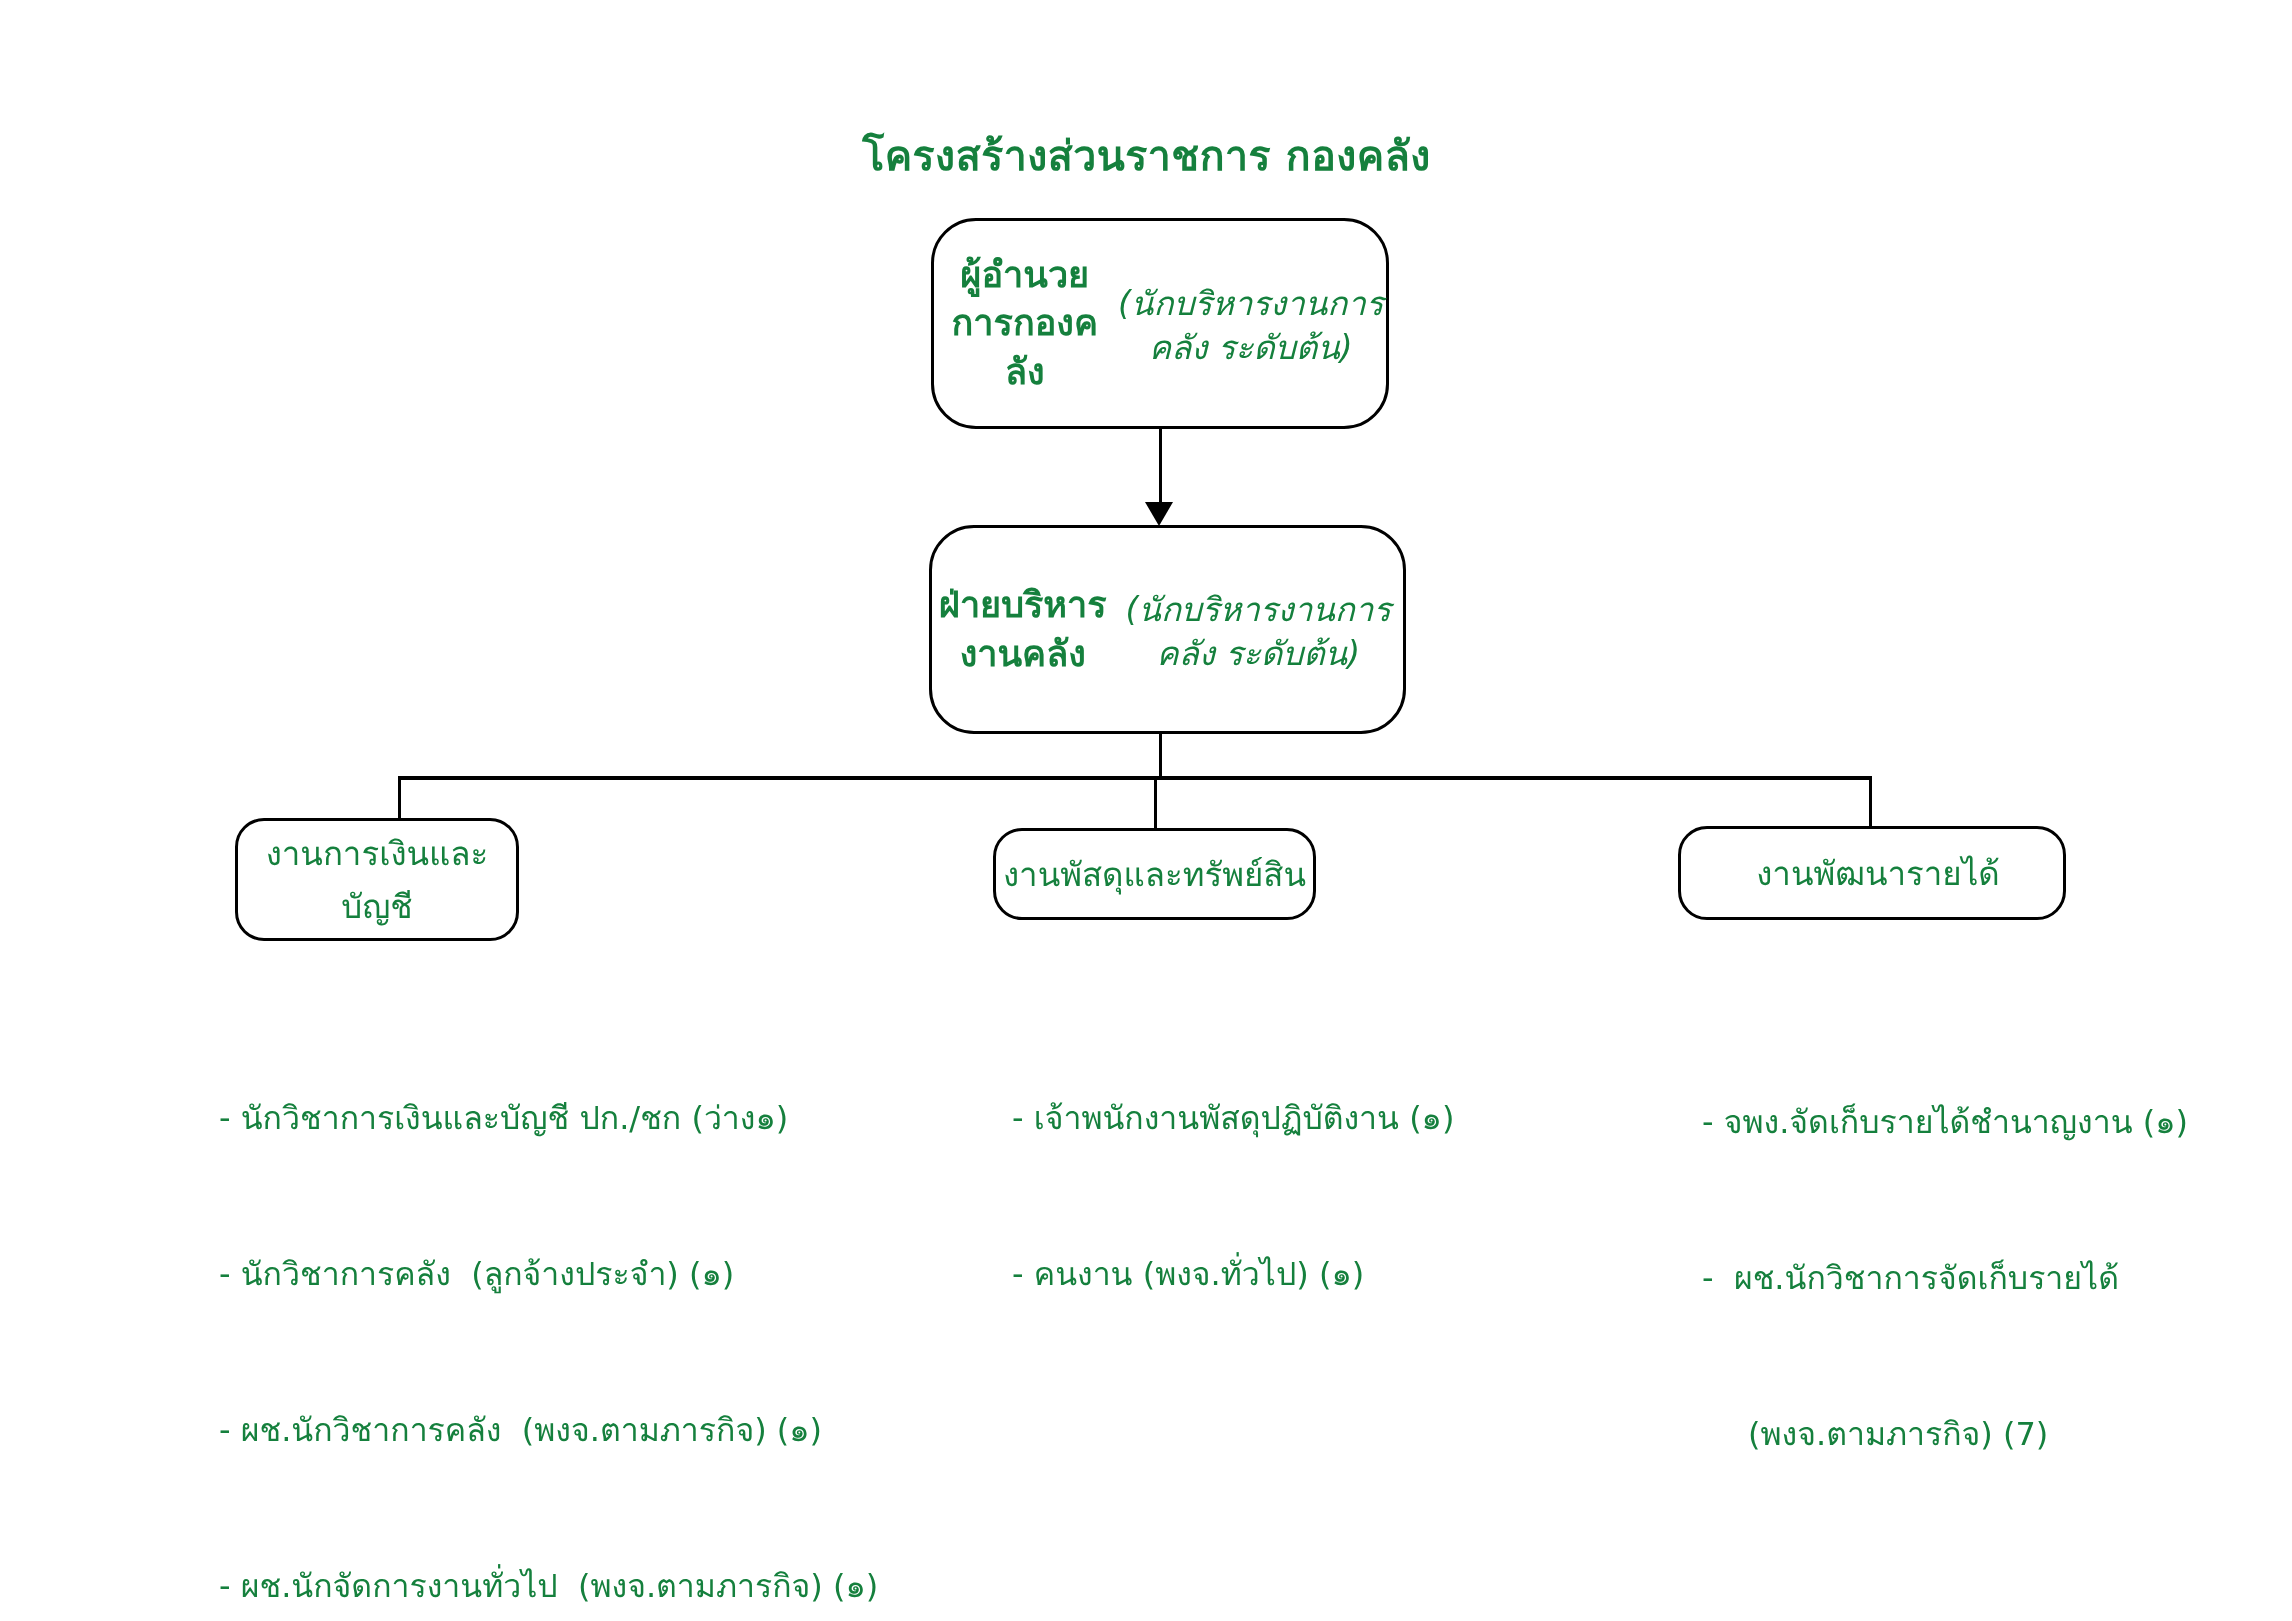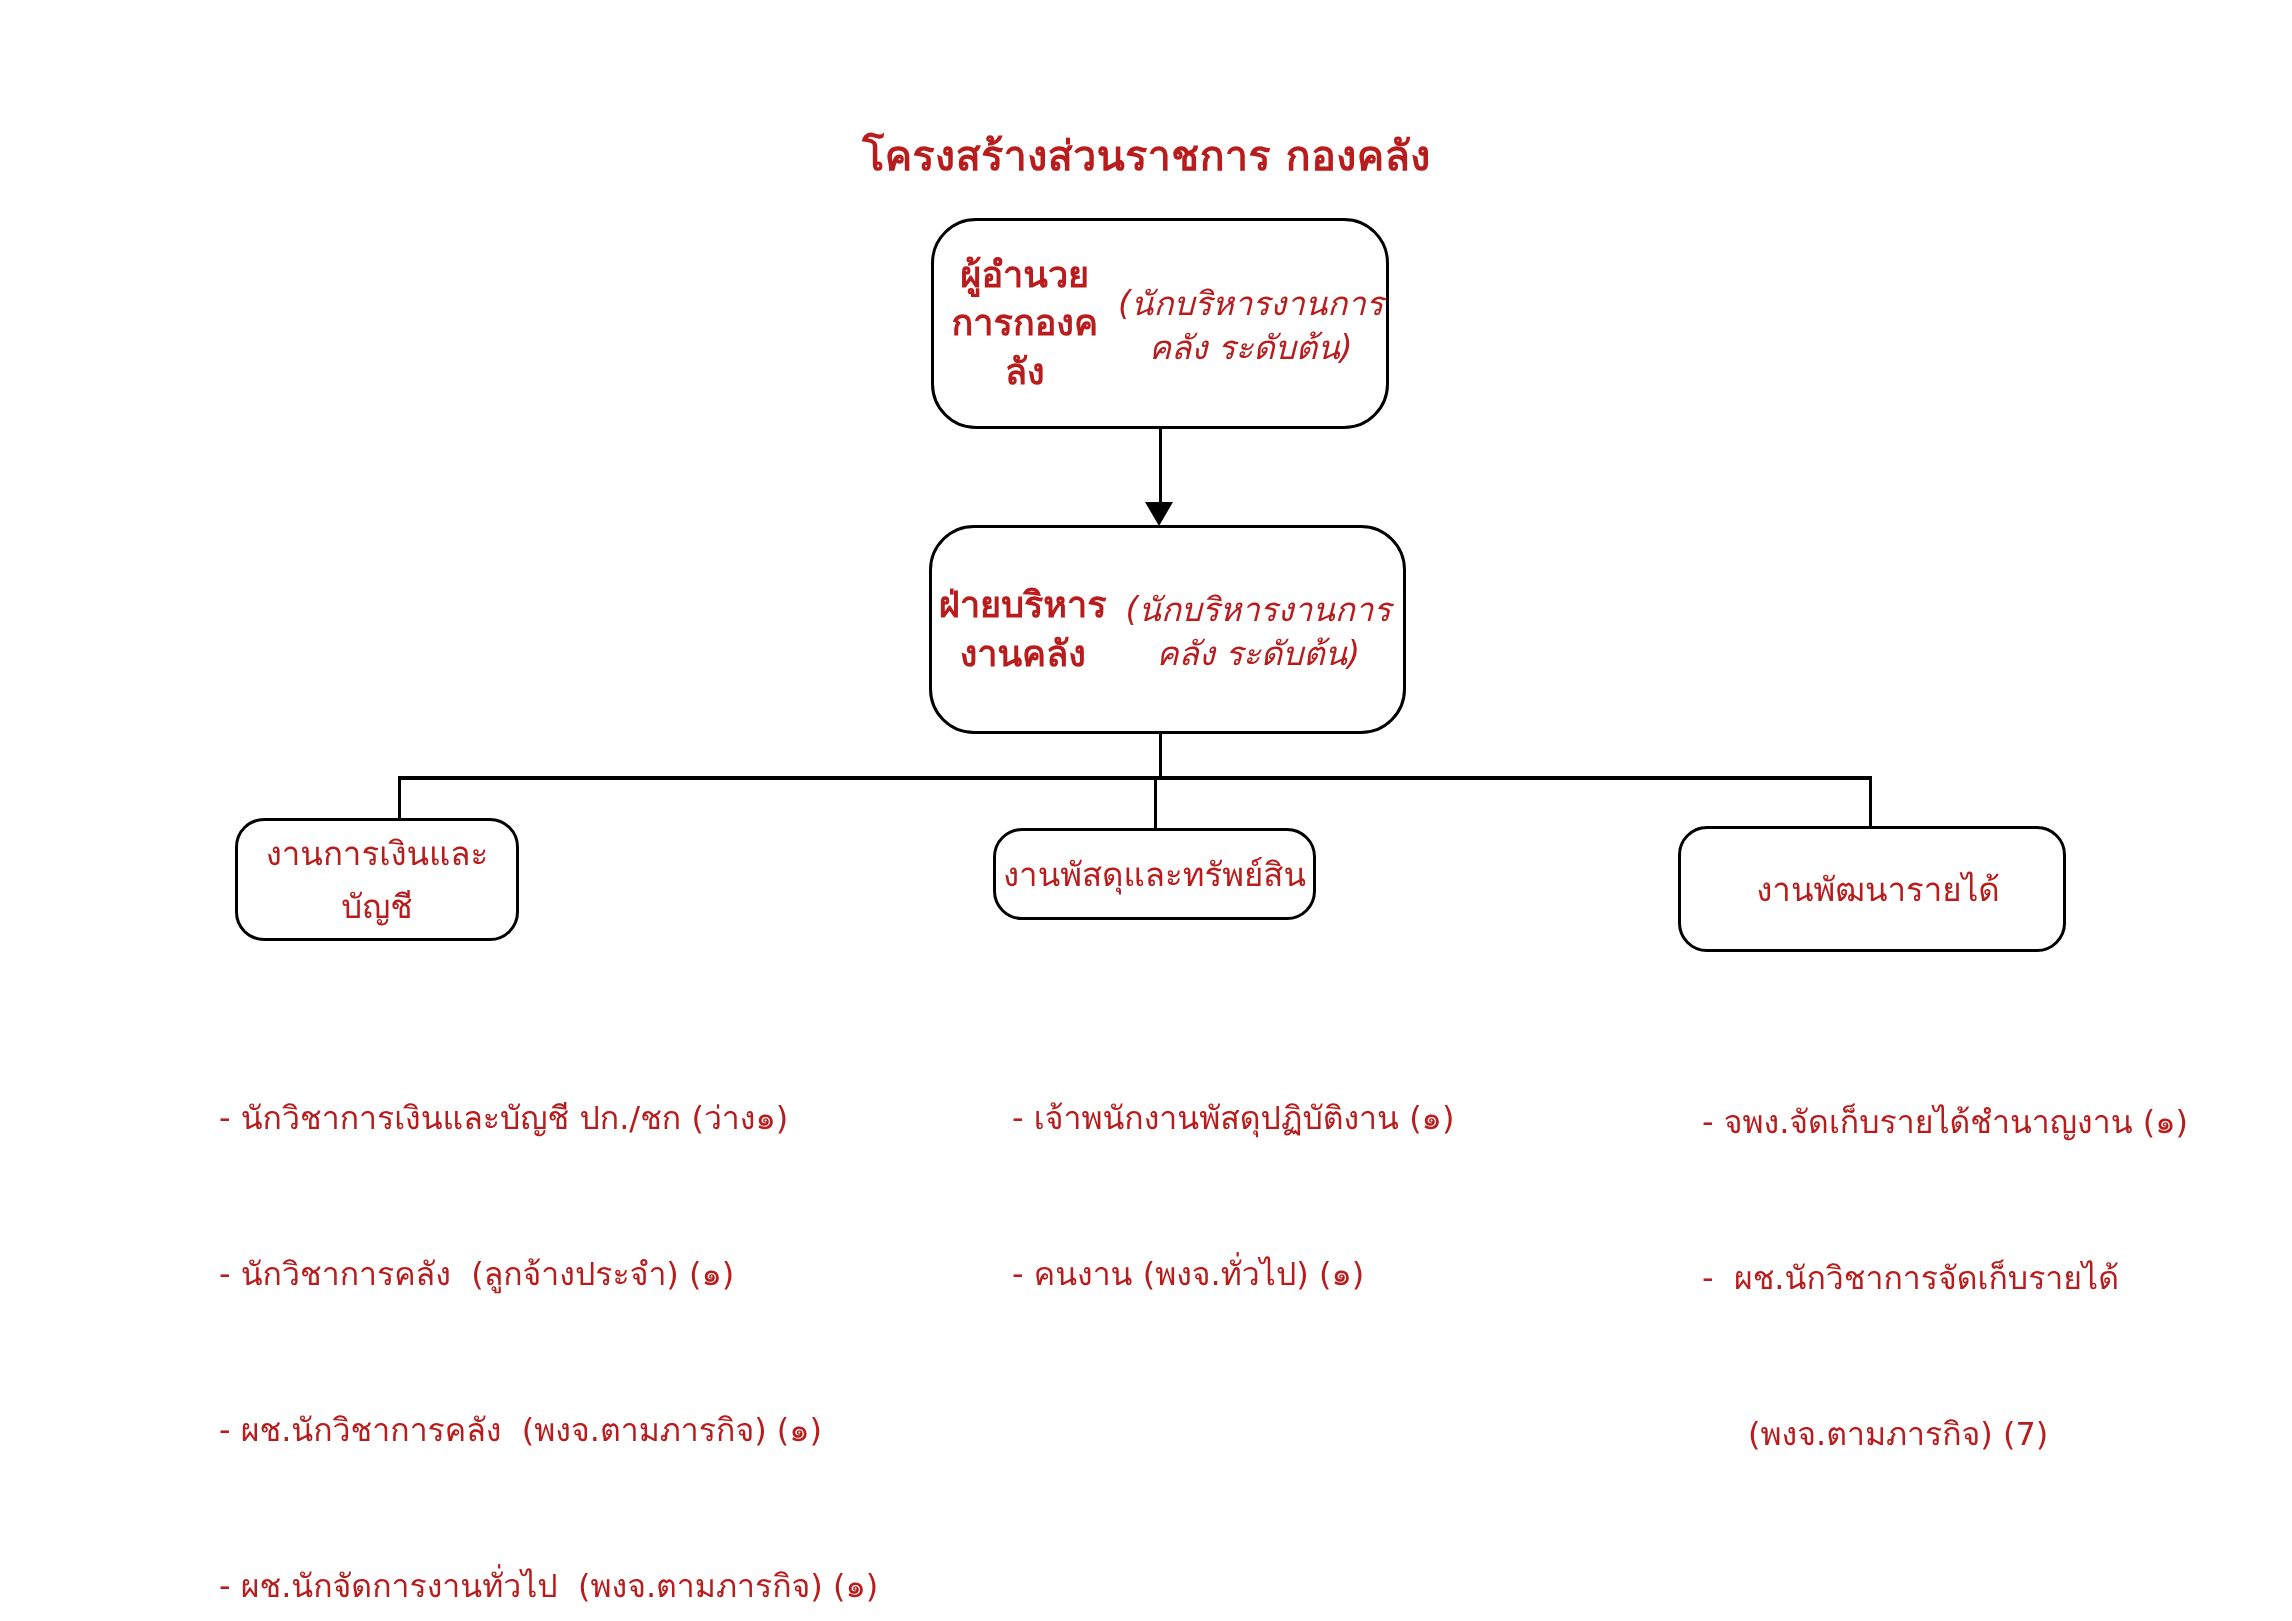--- a/index.html
+++ b/index.html
@@ -1,20 +1,20 @@
 <!DOCTYPE html>
 <html><head>
 <meta charset="utf-8">
 <style>
   html,body{margin:0;padding:0;background:#ffffff;}
   .page{
     position:relative;
     width:2293px;height:1621px;
     background:#ffffff;
-    color:#b91c1c;
+    color:#15803d;
     font-family:"DejaVu Sans","Liberation Sans",sans-serif;
     overflow:hidden;
   }
   .chart-title{
     position:absolute;
     left:0;right:0;top:123px;
     text-align:center;
     font-size:41px;
     font-weight:bold;
     letter-spacing:0.5px;
@@ -80,21 +80,21 @@
   <div class="vline" style="left:1869px;top:776px;height:51px;"></div>
 
   <div class="node node-sm" style="left:235px;top:818px;width:284px;height:123px;">
     <div class="node-label">งานการเงินและบัญชี</div>
   </div>
 
   <div class="node node-sm" style="left:993px;top:828px;width:323px;height:92px;">
     <div class="node-label">งานพัสดุและทรัพย์สิน</div>
   </div>
 
-  <div class="node node-sm" style="left:1678px;top:826px;width:388px;height:126px;padding-left:12px;">
+  <div class="node node-sm" style="left:1678px;top:826px;width:388px;height:94px;padding-left:12px;">
     <div class="node-label">งานพัฒนารายได้</div>
   </div>
 
   <div class="staff" style="left:219px;top:988px;">
     <div class="staff-item">- นักวิชาการเงินและบัญชี ปก./ชก (ว่าง๑)</div>
     <div class="staff-item">- นักวิชาการคลัง  (ลูกจ้างประจำ) (๑)</div>
     <div class="staff-item">- ผช.นักวิชาการคลัง  (พงจ.ตามภารกิจ) (๑)</div>
     <div class="staff-item">- ผช.นักจัดการงานทั่วไป  (พงจ.ตามภารกิจ) (๑)</div>
     
   </div>

